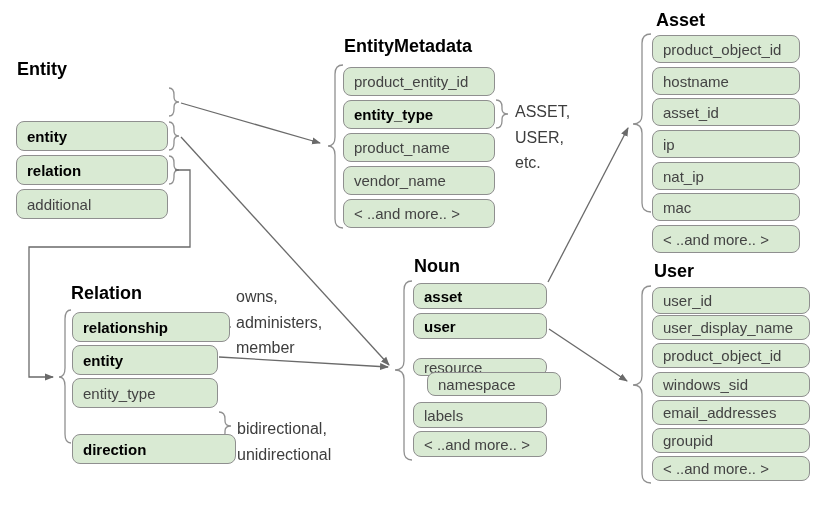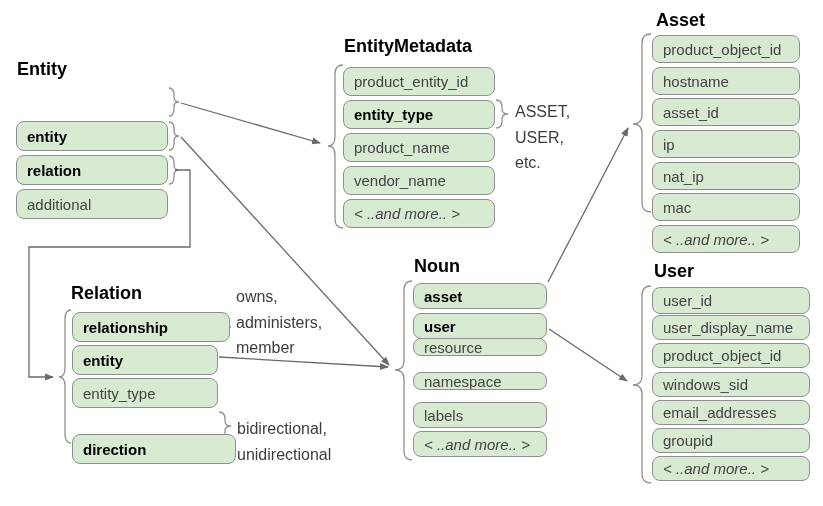--- a/index.html
+++ b/index.html
@@ -19,21 +19,21 @@
     position:absolute;z-index:1;box-sizing:border-box;
     background:var(--field-fill,#d9ead3);
     border:1.4px solid var(--field-border,#8f8f8f);
     border-radius:8px;
     display:flex;align-items:center;
     padding-left:10px;
     font-size:15px;color:var(--text-regular,#434343);
     white-space:nowrap;overflow:hidden;
   }
   .field.bold{font-weight:bold;color:var(--text-bold,#000);}
-  .field.italic{font-style:italic;}
+  .field.italic{}
   .note{
     position:absolute;z-index:2;font-size:16px;line-height:25.5px;
     color:var(--annotation,#3d3d3d);white-space:nowrap;
   }
 </style>
 </head>
 <body>
 
 <div class="canvas">
 
@@ -82,22 +82,22 @@
   <div class="field" style="left:652px;top:67px;width:148px;height:28px">hostname</div>
   <div class="field" style="left:652px;top:98px;width:148px;height:28px">asset_id</div>
   <div class="field" style="left:652px;top:162px;width:148px;height:28px">nat_ip</div>
   <div class="field" style="left:652px;top:130px;width:148px;height:28px">ip</div>
   <div class="field" style="left:652px;top:193px;width:148px;height:28px">mac</div>
   <div class="field italic" style="left:652px;top:225px;width:148px;height:28px">&lt; ..and more.. &gt;</div>
 
   <div class="title" style="left:414px;top:256px">Noun</div>
   <div class="field bold" style="left:413px;top:283px;width:134px;height:26px">asset</div>
   <div class="field bold" style="left:413px;top:313px;width:134px;height:26px">user</div>
-  <div class="field" style="left:413px;top:338px;width:134px;height:18px">resource</div>
-  <div class="field" style="left:413px;top:372px;width:134px;height:18px">namespace</div>
+  <div class="field" style="left:413px;top:358px;width:134px;height:18px">resource</div>
+  <div class="field" style="left:427px;top:372px;width:134px;height:24px">namespace</div>
   <div class="field" style="left:413px;top:402px;width:134px;height:26px">labels</div>
   <div class="field italic" style="left:413px;top:431px;width:134px;height:26px">&lt; ..and more.. &gt;</div>
 
   <div class="title" style="left:71px;top:283px">Relation</div>
   <div class="field bold" style="left:72px;top:312px;width:158px;height:30px">relationship</div>
   <div class="field bold" style="left:72px;top:345px;width:146px;height:30px">entity</div>
   <div class="field" style="left:72px;top:378px;width:146px;height:30px">entity_type</div>
   <div class="field bold" style="left:72px;top:434px;width:164px;height:30px">direction</div>
 
   <div class="title" style="left:654px;top:261px">User</div>

